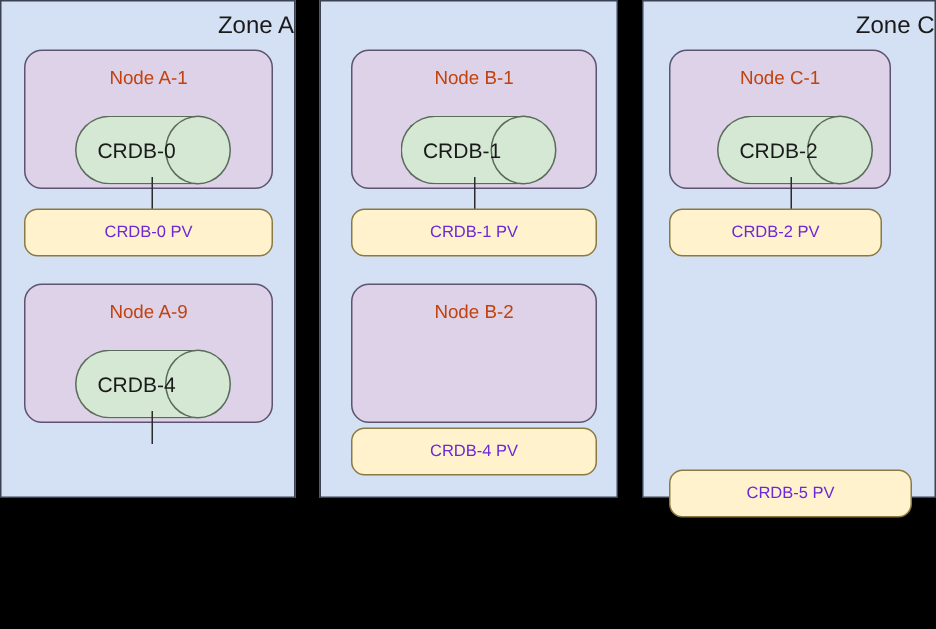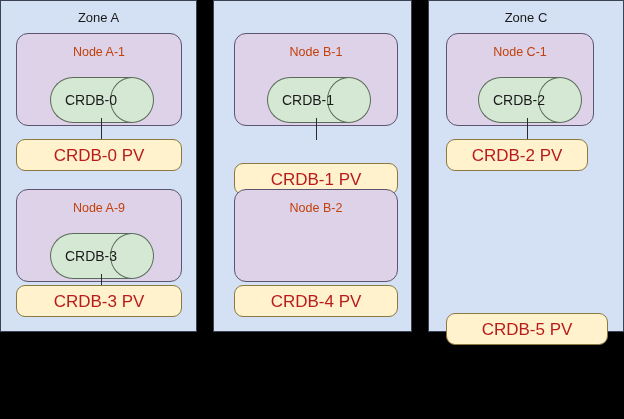--- a/index.html
+++ b/index.html
@@ -29,22 +29,22 @@
     height: 332px;
     background: #d4e1f5;
     border: 1px solid #3b4252;
     box-sizing: border-box;
   }
   .zone-title {
     position: absolute;
     left: 0;
     right: 0;
     top: 9px;
-    text-align: center;
-    font-size: 13px;
+    text-align: right;
+    font-size: 16px;
     line-height: 16px;
     color: #1a1a1a;
     white-space: nowrap;
   }
 
   
   .node {
     position: absolute;
     background: #ddd2e8;
     border: 1px solid #5c5470;
@@ -110,23 +110,23 @@
     position: absolute;
     background: #fff2cc;
     border: 1px solid #8a7a42;
     border-radius: 9px;
     box-sizing: border-box;
     display: flex;
     align-items: center;
     justify-content: center;
   }
   .pv-label {
-    font-size: 17px;
+    font-size: 11px;
     line-height: 15px;
-    color: #b91c1c;
+    color: #6d28d9;
     white-space: nowrap;
   }
 
   
   .connector {
     position: absolute;
     width: 1px;
     background: #2b2b2b;
   }
 </style>
@@ -149,41 +149,38 @@
     <div class="connector" style="left:100px; top:117px; height:22px;"></div>
     <div class="pv" style="left:15px; top:138px; width:166px; height:32px;">
       <span class="pv-label">CRDB-0 PV</span>
     </div>
 
     <div class="node" style="left:15px; top:188px; width:166px; height:93px;">
       <div class="node-title">Node A-9</div>
       <div class="cyl" style="left:33px; top:43px; width:104px;">
         <div class="cyl-body"></div>
         <div class="cyl-cap"></div>
-        <div class="cyl-label">CRDB-3</div>
+        <div class="cyl-label">CRDB-4</div>
       </div>
     </div>
     <div class="connector" style="left:100px; top:273px; height:22px;"></div>
-    <div class="pv" style="left:15px; top:284px; width:166px; height:32px;">
-      <span class="pv-label">CRDB-3 PV</span>
-    </div>
   </div>
 
   <div class="zone" style="left:213px; width:199px;">
 
     <div class="node" style="left:20px; top:32px; width:164px; height:93px;">
       <div class="node-title">Node B-1</div>
       <div class="cyl" style="left:32px; top:43px; width:104px;">
         <div class="cyl-body"></div>
         <div class="cyl-cap"></div>
         <div class="cyl-label">CRDB-1</div>
       </div>
     </div>
     <div class="connector" style="left:102px; top:117px; height:22px;"></div>
-    <div class="pv" style="left:20px; top:138px; width:164px; height:32px;margin-top:24px;">
+    <div class="pv" style="left:20px; top:138px; width:164px; height:32px;">
       <span class="pv-label">CRDB-1 PV</span>
     </div>
 
     <div class="node" style="left:20px; top:188px; width:164px; height:93px;">
       <div class="node-title">Node B-2</div>
     </div>
     <div class="pv" style="left:20px; top:284px; width:164px; height:32px;">
       <span class="pv-label">CRDB-4 PV</span>
     </div>
   </div>

